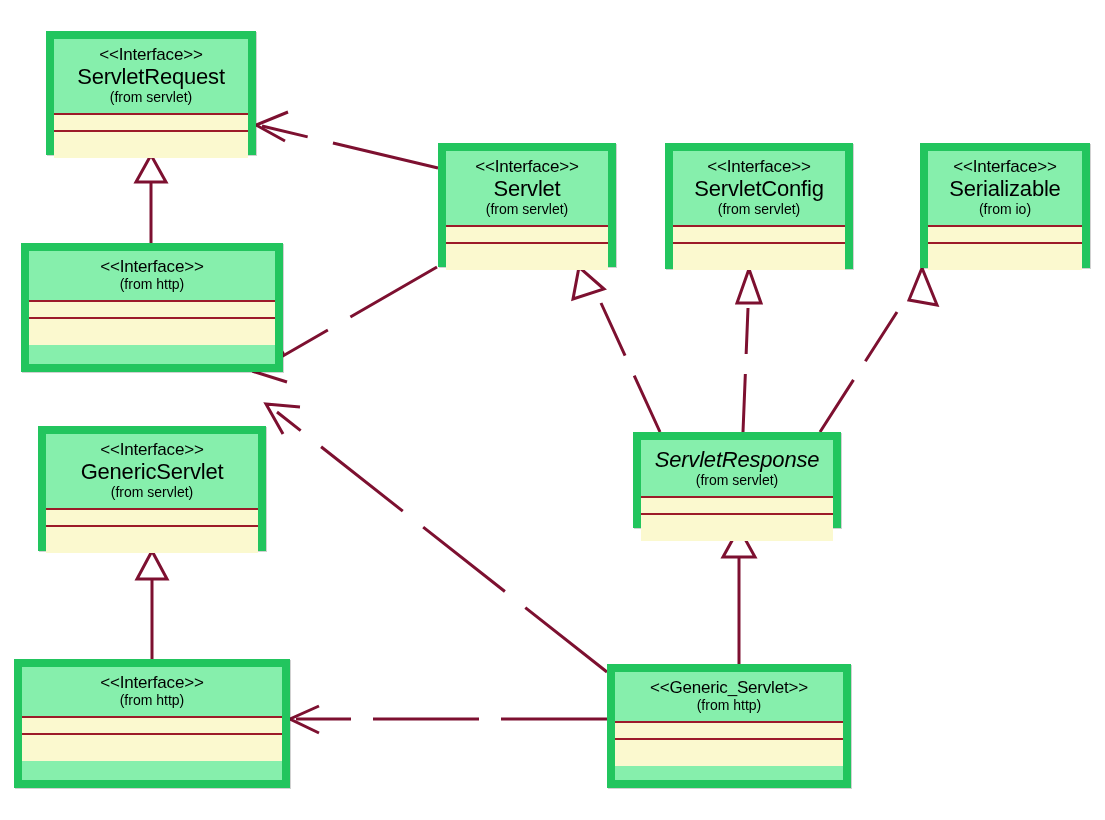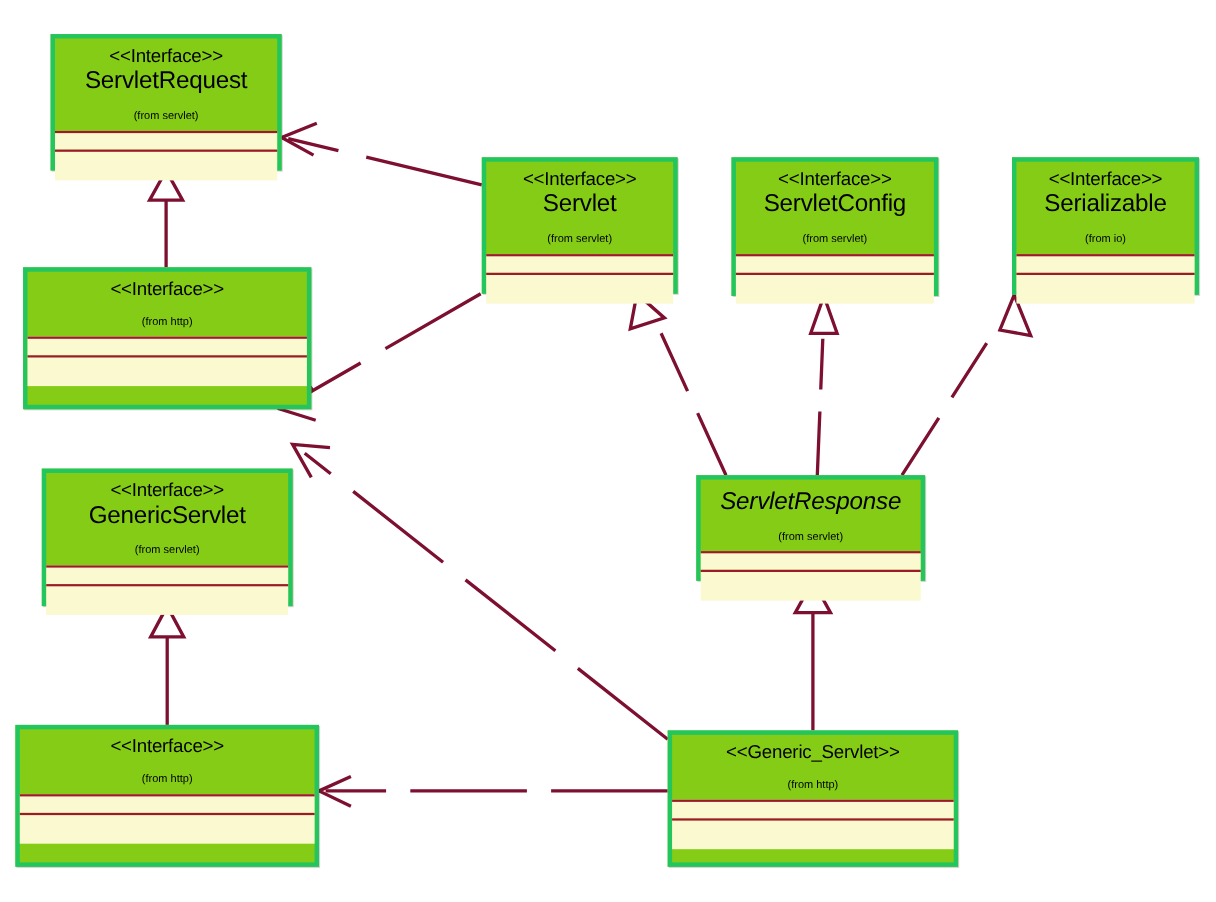--- a/index.html
+++ b/index.html
@@ -19,22 +19,22 @@
     position: absolute;
     left: 0;
     top: 0;
     width: 1105px;
     height: 820px;
     pointer-events: none;
   }
   .uml-class {
     position: absolute;
     box-sizing: border-box;
-    background: #84cc16;
-    border: 4px solid #22c55e;
+    background: #86efac;
+    border: 8px solid #22c55e;
     box-shadow: 1px 1px 0 rgba(0,0,0,0.18);
     z-index: 5;
   }
   .uml-header {
     box-sizing: border-box;
     padding: 6px 6px 7px 6px;
     text-align: center;
     color: #000000;
     line-height: 1.14;
   }
@@ -48,22 +48,22 @@
     display: block;
     font-size: 22px;
     letter-spacing: -0.2px;
     white-space: nowrap;
   }
   .cls-name.abstract {
     font-style: italic;
   }
   .pkg {
     display: block;
-    font-size: 10px;
-    margin-top: 15px;
+    font-size: 14px;
+    margin-top: 1px;
     white-space: nowrap;
   }
   .compartment {
     box-sizing: border-box;
     border-top: 2px solid #9c1b29;
     background: #fbf9cf;
   }
   .compartment.attrs { height: 17px; }
   .compartment.ops   { height: 28px; }
 </style>
@@ -195,21 +195,21 @@
 
   <div class="uml-class" style="left:633px; top:432px; width:208px; height:96px;">
     <div class="uml-header" style="padding-top:7px;">
       <span class="cls-name abstract">ServletResponse</span>
       <span class="pkg">(from servlet)</span>
     </div>
     <div class="compartment attrs"></div>
     <div class="compartment ops"></div>
   </div>
 
-  <div class="uml-class" style="left:607px; top:664px; width:264px; height:124px;">
+  <div class="uml-class" style="left:607px; top:664px; width:244px; height:124px;">
     <div class="uml-header">
       <span class="stereotype">&lt;&lt;Generic_Servlet&gt;&gt;</span>
       <span class="pkg">(from http)</span>
     </div>
     <div class="compartment attrs"></div>
     <div class="compartment ops"></div>
   </div>
 
 </div>
 

